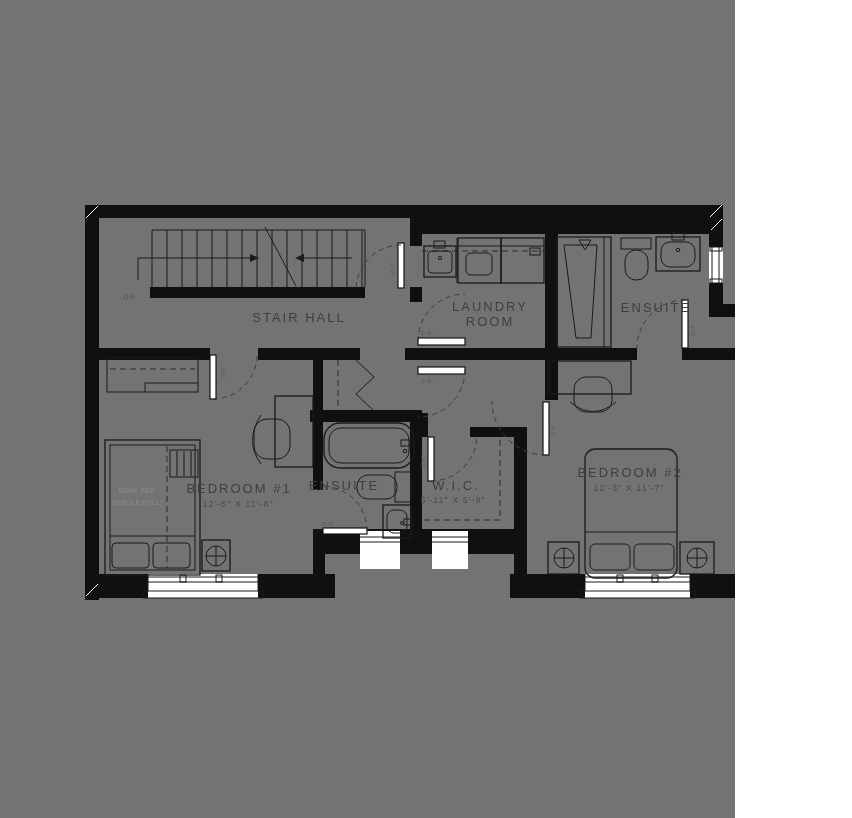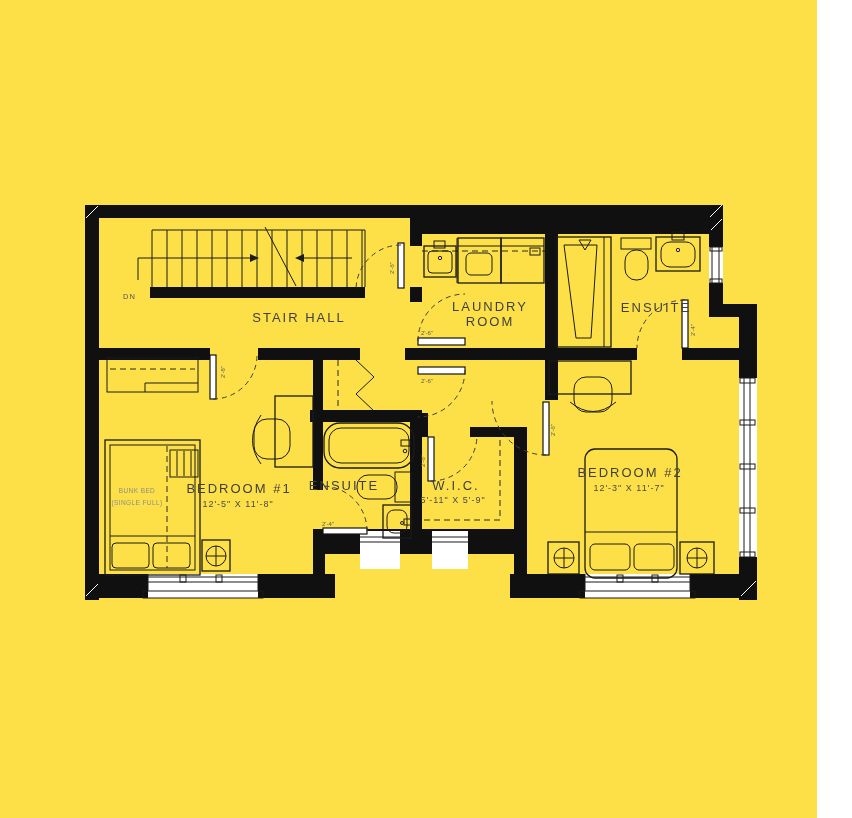--- a/index.html
+++ b/index.html
@@ -1,16 +1,16 @@
 <!DOCTYPE html>
 <html><head>
 <meta charset="utf-8">
 <style>
   html,body{margin:0;padding:0;background:#ffffff;}
-  .page{position:relative;width:817px;height:818px;background:#fde047;overflow:hidden;
+  .page{position:relative;width:735px;height:818px;background:#737373;overflow:hidden;
         font-family:"Liberation Sans", sans-serif;}
   svg{position:absolute;left:0;top:0;}
   .w   {fill:#101010;stroke:none;}
   .f   {fill:none;stroke:#1b1b1b;stroke-width:1.3;}
   .t   {fill:none;stroke:#1b1b1b;stroke-width:1;}
   .dsh {fill:none;stroke:#2a2a2a;stroke-width:1;stroke-dasharray:6 4;}
   .arc {fill:none;stroke:#3c3c3c;stroke-width:1;stroke-dasharray:5 4;}
   .leaf{fill:#ffffff;stroke:#141414;stroke-width:1.2;}
   .wh  {fill:#ffffff;stroke:none;}
   .hat {stroke:#ffffff;stroke-width:1;}

